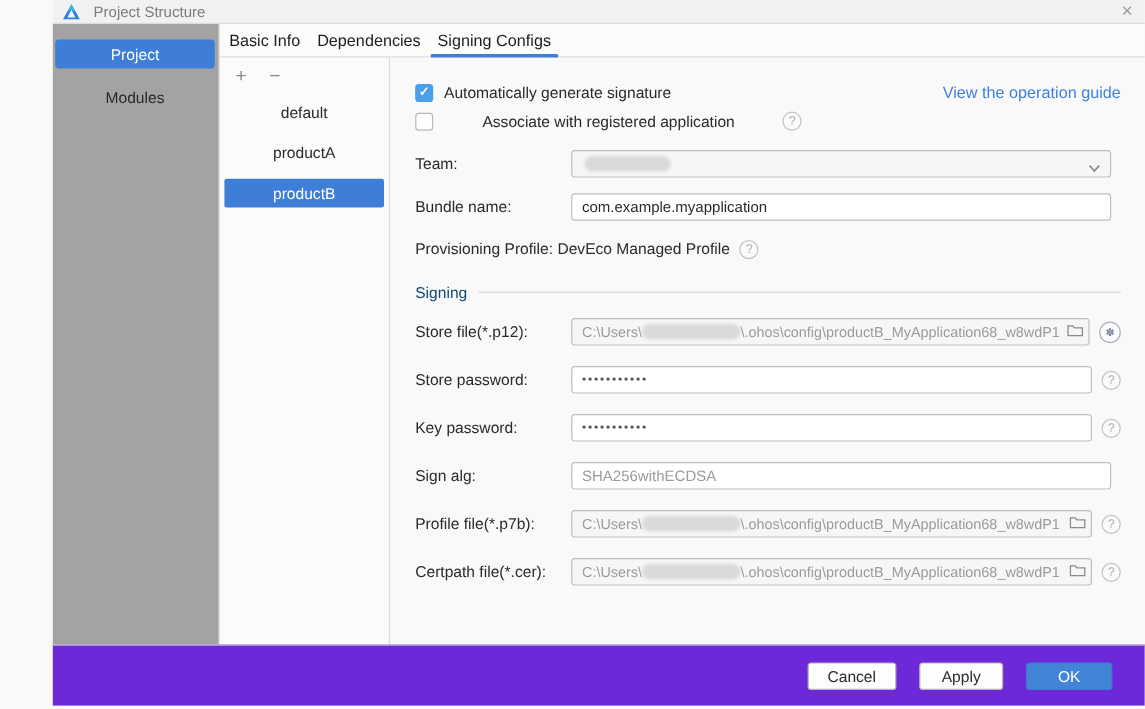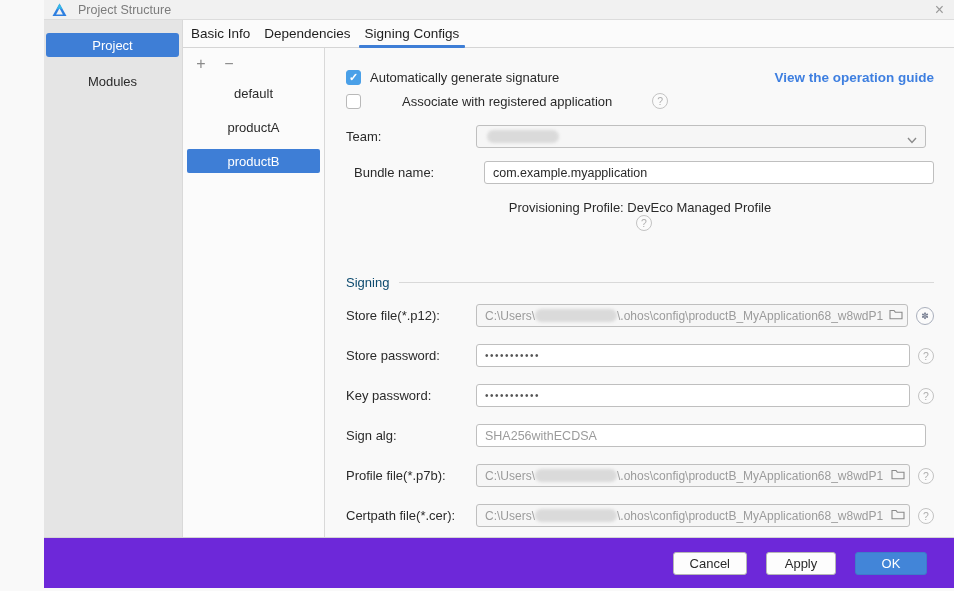--- a/index.html
+++ b/index.html
@@ -16,21 +16,21 @@
     display:flex; align-items:center; padding:0 10px 0 8px; flex:0 0 auto;
   }
   .titlebar .logo { width:15px; height:14px; margin-right:11px; display:flex; align-items:center; }
   .titlebar .title { font-size:12.5px; color:#7c7c7c; }
   .titlebar .close { margin-left:auto; color:#9a9a9a; font-size:16px; line-height:14px; cursor:pointer; }
 
   
   .bodyrow { flex:1 1 auto; display:flex; min-height:0; }
 
   
-  .sidebar { width:139px; background:#e5e5e5; border-right:1px solid #d9d9d9; padding-top:13px; flex:0 0 auto; }
+  .sidebar { width:139px; background:#a3a3a3; border-right:1px solid #d9d9d9; padding-top:13px; flex:0 0 auto; }
   .side-item {
     height:24px; margin:0 3px 12px 2px; display:flex; align-items:center; justify-content:center;
     border-radius:3px; font-size:13px; cursor:pointer;
   }
   .side-item.selected { background:#3e7ed6; color:#fff; }
 
   
   .rightside { flex:1 1 auto; display:flex; flex-direction:column; min-width:0; }
 
   
@@ -52,56 +52,56 @@
 
   .chk-row { display:flex; align-items:center; margin-bottom:8px; }
   .chk-row.second { margin-bottom:16px;gap:32px; }
   .checkbox {
     width:15px; height:15px; border:1px solid #b9b9b9; border-radius:3px; background:#fff;
     margin-right:9px; flex:0 0 auto; display:flex; align-items:center; justify-content:center; cursor:pointer;
   }
   .checkbox.checked { background:#4aa0e8; border-color:#4aa0e8; }
   .checkbox.checked::after { content:"✓"; color:#fff; font-size:11px; font-weight:bold; line-height:1; }
   .chk-label { font-size:13px; }
-  .link { margin-left:auto; color:#3e7fe0; font-size:13.5px; cursor:pointer;font-weight:bold; }
+  .link { margin-left:auto; color:#3e7fe0; font-size:13.5px; cursor:pointer; }
 
   .help {
     width:16px; height:16px; border:1px solid #c3c3c3; border-radius:50%;
     color:#b0b0b0; font-size:10.5px; display:flex; align-items:center; justify-content:center;
     margin-left:8px; flex:0 0 auto; cursor:pointer; background:#fbfbfb;
   }
 
   .frow { display:flex; align-items:center; margin-bottom:17px; }
   .frow .flabel { width:130px; flex:0 0 auto; font-size:13px; }
   .field {
     width:450px; height:23px; border:1px solid #bfbfbf; border-radius:3px; background:#fff;
     font-family:"Liberation Sans", sans-serif; font-size:12.5px; color:#2a2a2a; padding:0 8px;
     display:flex; align-items:center; outline:none;
   }
   input.field { display:inline-block; line-height:21px; }
   .field.gray { background:#f6f6f6; color:#9b9b9b; }
   input.field.graytext { color:#9b9b9b; }
   input.field.pwd { font-size:10px; letter-spacing:1.5px; color:#555; }
 
   .team-row { margin-bottom:13px; }
-  .bundle-row { margin-bottom:16px;justify-content:flex-end; }
+  .bundle-row { margin-bottom:16px; }
 
   .blur-chip {
     display:inline-block; height:13px; background:#dadada; border-radius:7px;
     filter:blur(1.5px); flex:0 0 auto;
   }
   .chip-team { width:72px; margin-left:2px; }
   .chip-path { width:82px; }
 
   .chevron { margin-left:auto; flex:0 0 auto; width:10px; height:7px; }
   .pathfield { font-size:12px; white-space:nowrap; padding-right:4px; }
   .pathfield .suffix { overflow:hidden; flex:1 1 auto; }
   .folder-ic { margin-left:auto; flex:0 0 auto; cursor:pointer; }
 
-  .prov-row { display:flex; align-items:center; margin:0 0 44px 0; font-size:13px;flex-direction:column; }
+  .prov-row { display:flex; align-items:flex-start; margin:0 0 20px 0; font-size:13px; }
   .sect-row { display:flex; align-items:center; margin-bottom:14px; }
   .sect-label { font-size:13px; color:#0c4a6e;text-align:center; }
   .sect-line { flex:1 1 auto; height:1px; background:#d9d9d9; margin-left:10px; }
 
   .round-btn {
     width:18px; height:18px; border:1px solid #aab0bd; border-radius:50%;
     display:flex; align-items:center; justify-content:center; margin-left:8px;
     color:#7a8194; font-size:9px; cursor:pointer; background:#fbfbfb; flex:0 0 auto;
   }
 

